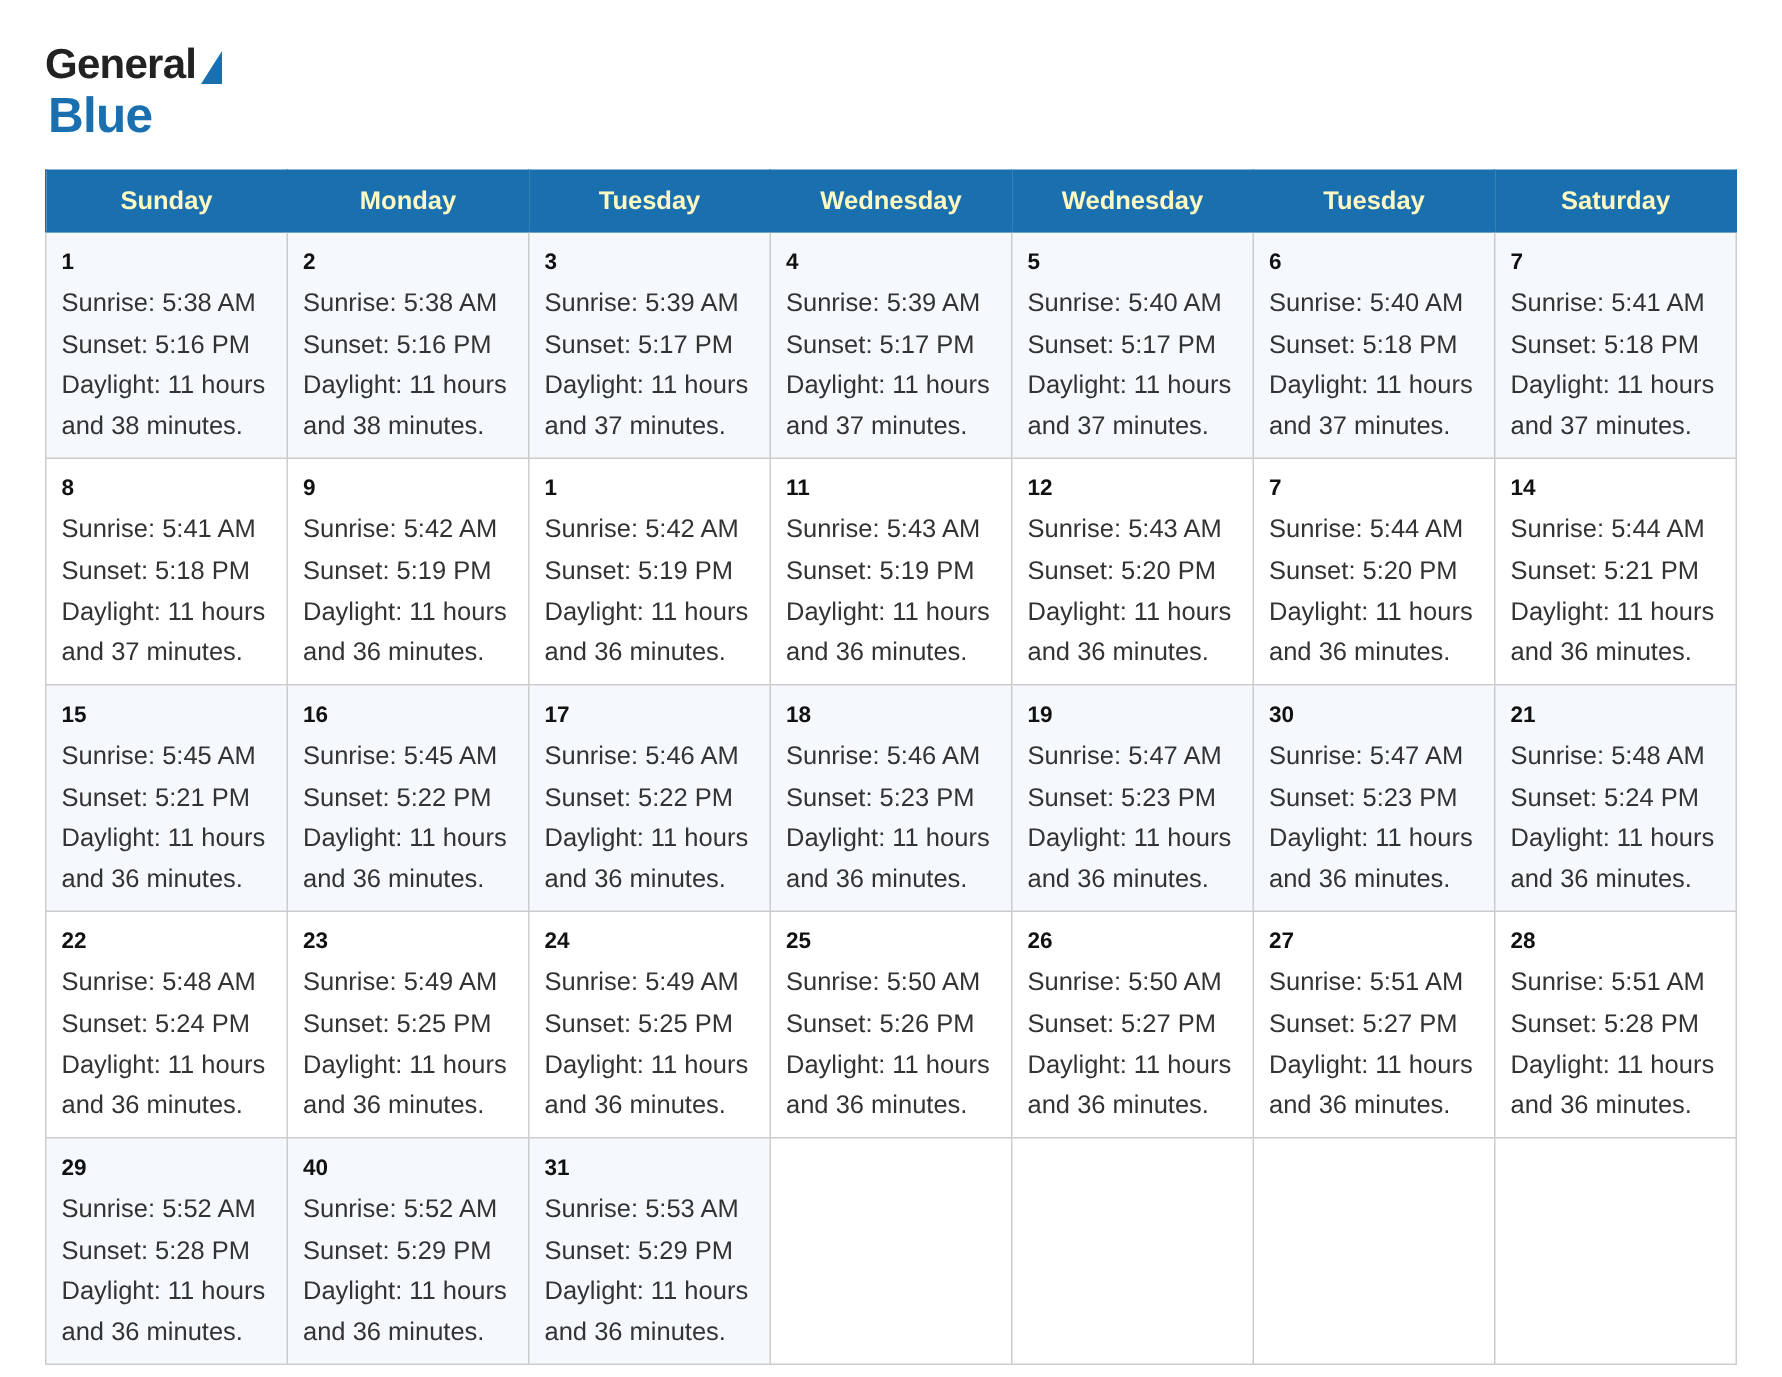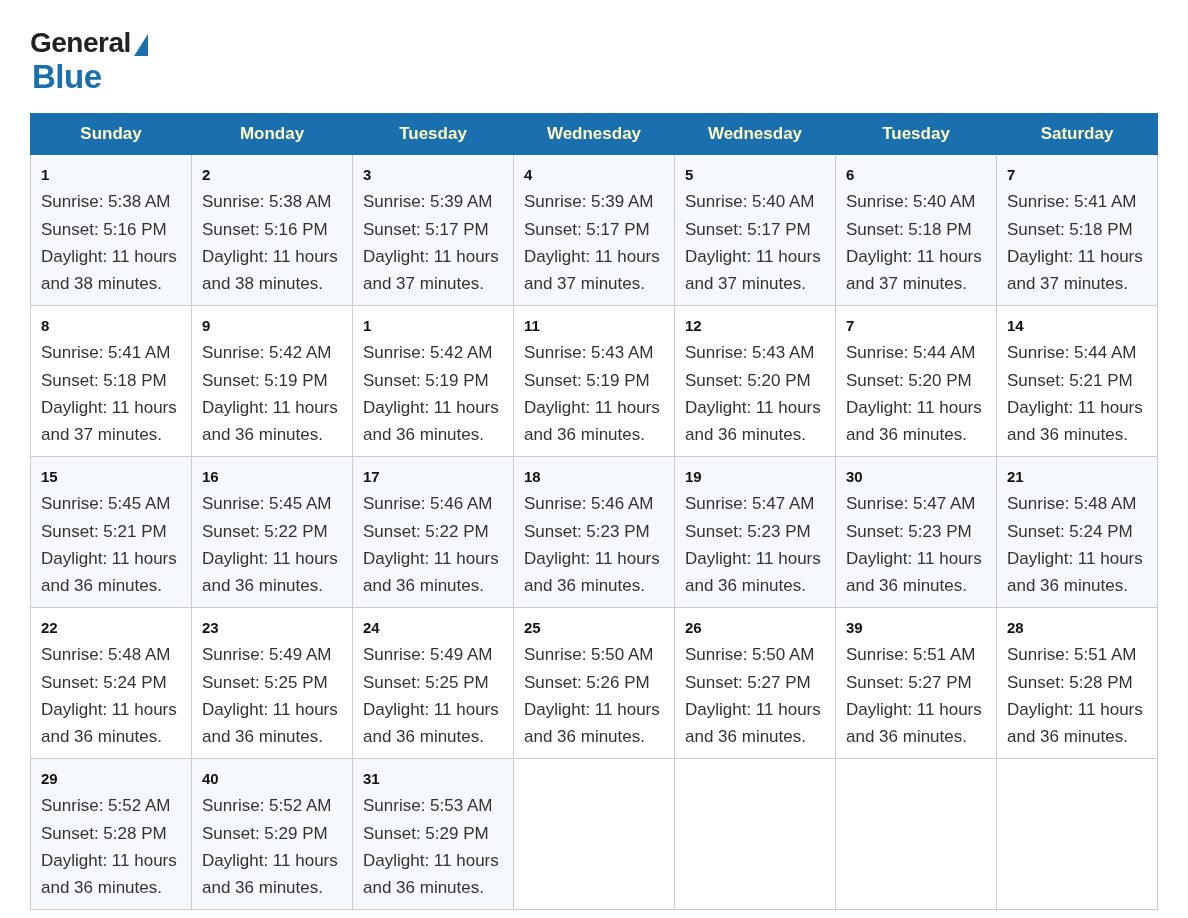--- a/index.html
+++ b/index.html
@@ -241,21 +241,21 @@
         </td>
         <td>
           <span class="day-num">25</span>
           <div class="day-info">Sunrise: 5:50 AM<br>Sunset: 5:26 PM<br>Daylight: 11 hours<br>and 36 minutes.</div>
         </td>
         <td>
           <span class="day-num">26</span>
           <div class="day-info">Sunrise: 5:50 AM<br>Sunset: 5:27 PM<br>Daylight: 11 hours<br>and 36 minutes.</div>
         </td>
         <td>
-          <span class="day-num">39</span>
+          <span class="day-num">27</span>
           <div class="day-info">Sunrise: 5:51 AM<br>Sunset: 5:27 PM<br>Daylight: 11 hours<br>and 36 minutes.</div>
         </td>
         <td>
           <span class="day-num">28</span>
           <div class="day-info">Sunrise: 5:51 AM<br>Sunset: 5:28 PM<br>Daylight: 11 hours<br>and 36 minutes.</div>
         </td>
       </tr>
       <tr>
         <td>
           <span class="day-num">29</span>

